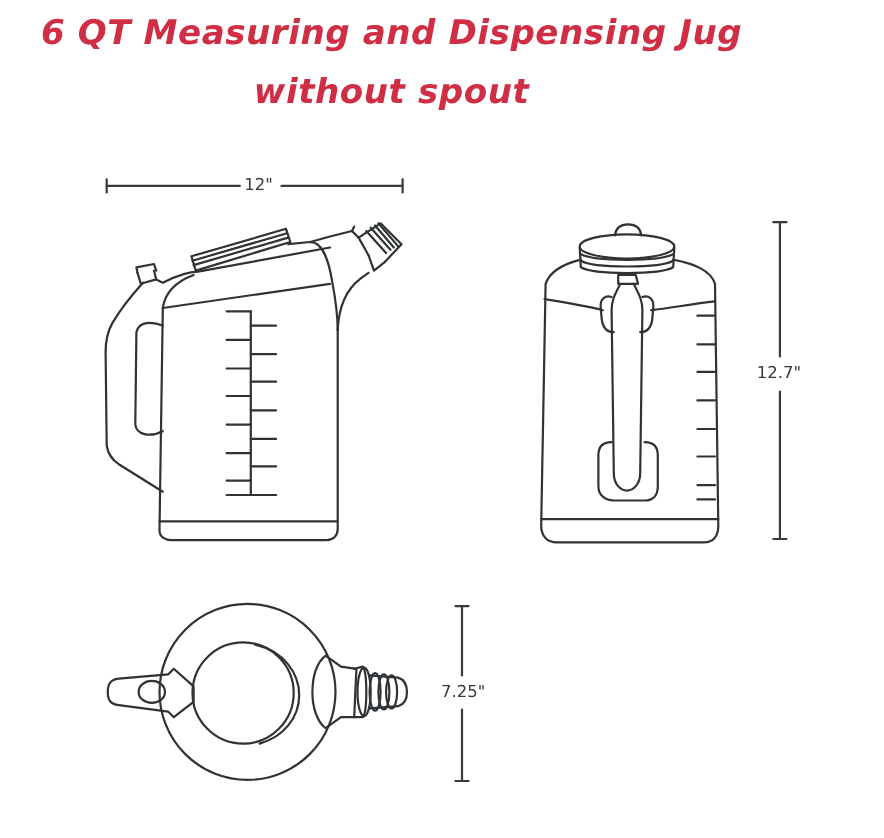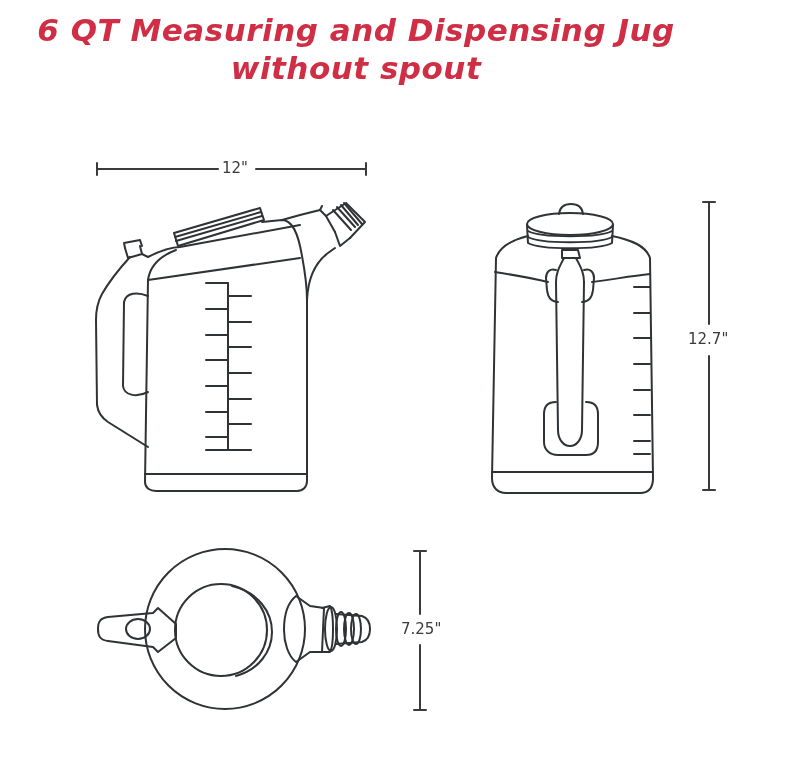--- a/index.html
+++ b/index.html
@@ -1,19 +1,19 @@
 <!DOCTYPE html>
 <html><head>
 <meta charset="utf-8">
 <style>
   html, body { margin: 0; padding: 0; background: #ffffff; }
   body { width: 804px; height: 762px; position: relative; overflow: hidden; font-family: "DejaVu Sans", sans-serif; }
   .title { position: absolute; left: 0; width: 712px; text-align: center; color: #cf2e45; font-weight: bold; font-style: italic; font-size: 31px; font-family: "DejaVu Sans", sans-serif; letter-spacing: 0.5px; }
   .t1 { top: 12px; }
-  .t2 { top: 50px; }
+  .t2 { top: 66px; }
   svg.drawing { position: absolute; left: 0; top: 0; }
   .dim-label { position: absolute; font-family: "DejaVu Sans", sans-serif; font-size: 15px; color: #3a3a3a; background: #fff; }
 </style>
 </head>
 <body>
 
 <div class="title t1">6 QT Measuring and Dispensing Jug</div>
 <div class="title t2">without spout</div>
 
 <svg class="drawing" width="804" height="762" viewBox="0 0 804 762" fill="none" stroke="#2f3336" stroke-width="2" stroke-linecap="round" stroke-linejoin="round">

